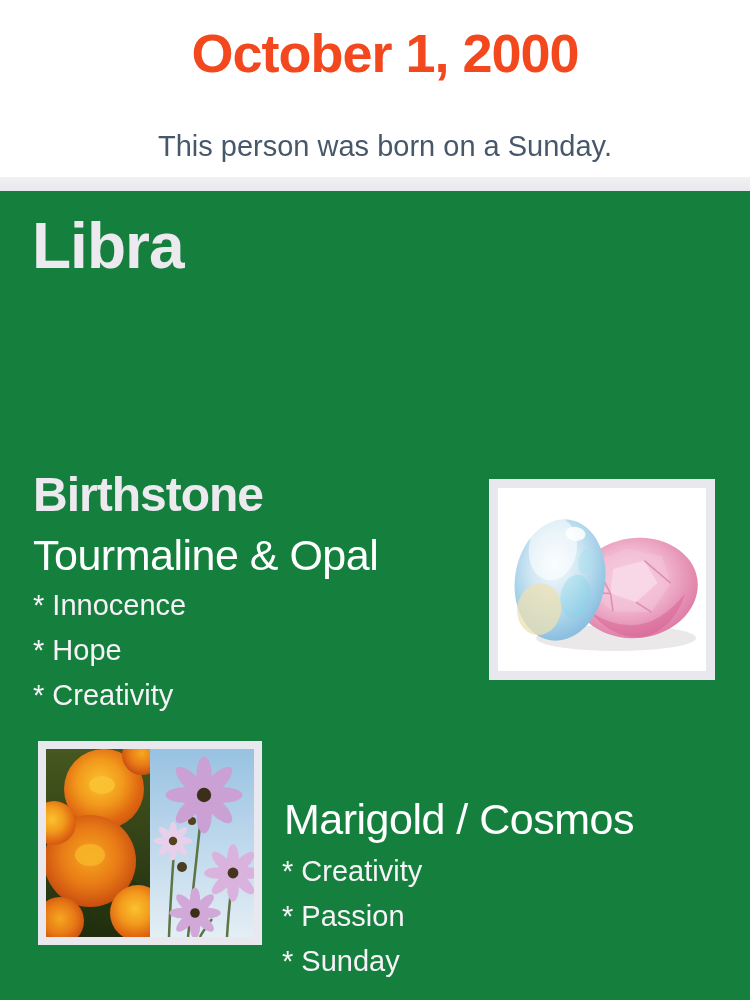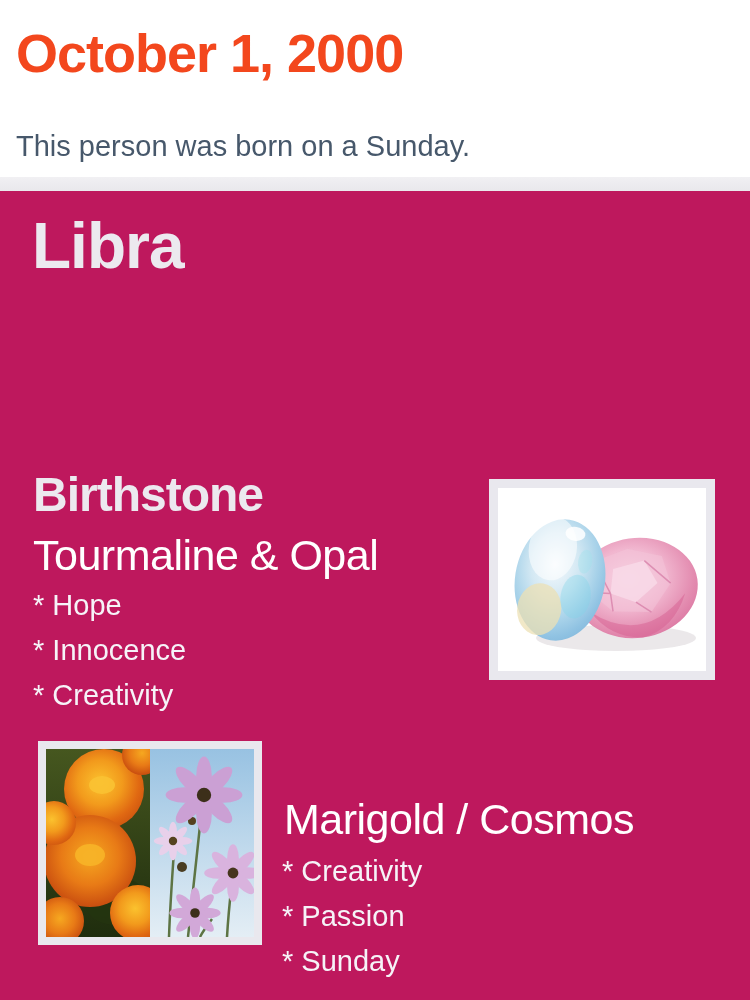--- a/index.html
+++ b/index.html
@@ -5,42 +5,42 @@
   html, body { margin: 0; padding: 0; background: #ffffff; }
   .page {
     position: relative;
     width: 750px;
     height: 1000px;
     background: #ffffff;
     font-family: "Liberation Sans", sans-serif;
     overflow: hidden;
   }
   
-  .header { position: absolute; top: 0; left: 16px; width: 650px; height: 177px; }
+  .header { position: absolute; top: 0; left: 10px; width: 650px; height: 177px; text-align: center; }
   .date-title {
     position: absolute; top: 22px; left: 0; width: 750px;
     font-size: 54px; font-weight: bold; color: #f3471d; letter-spacing: -1px;
   }
   .site-summary {
     position: absolute; top: 88px; left: 0; width: 750px;
     font-size: 35px; font-weight: 400; color: #12161d; letter-spacing: -0.5px;
   }
   .born-day {
     position: absolute; top: 130px; left: 0; width: 750px;
     font-size: 29px; color: #47586b;
   }
   
   .divider {
     position: absolute; top: 177px; left: 0; width: 750px; height: 14px;
     background: linear-gradient(#f1f0f3, #e9e8ec);
   }
   
   .panel {
     position: absolute; top: 191px; left: 0; width: 750px; height: 809px;
-    background: #be185d; color: #ffffff;
+    background: #15803d; color: #ffffff;
   }
   .zodiac-sign {
     position: absolute; top: 18px; left: 32px;
     font-size: 64px; font-weight: bold; color: #ece9ef; letter-spacing: -1px;
   }
   .zodiac-desc { position: absolute; top: 102px; left: 33px; }
   .zodiac-desc .line {
     font-size: 38px; line-height: 44px; color: #ffffff; white-space: nowrap; letter-spacing: -0.5px;
   }
   .section-heading {
@@ -82,22 +82,22 @@
   <div class="divider"></div>
 
   <div class="panel">
 
     <div class="zodiac-sign">Libra</div>
 
 
     <div class="section-heading bs-heading">Birthstone</div>
     <div class="section-sub bs-sub">Tourmaline &amp; Opal</div>
     <div class="trait-list bs-traits">
+      <div class="trait">* Innocence</div>
       <div class="trait">* Hope</div>
-      <div class="trait">* Innocence</div>
       <div class="trait">* Creativity</div>
     </div>
 
     <div class="photo-frame gem-frame">
       <svg viewBox="0 0 208 183" preserveAspectRatio="none">
         <defs>
           <radialGradient id="opG" cx="42%" cy="38%" r="75%">
             <stop offset="0%" stop-color="#f6fafd"></stop>
             <stop offset="35%" stop-color="#d3e8f3"></stop>
             <stop offset="60%" stop-color="#abd4ea"></stop>

